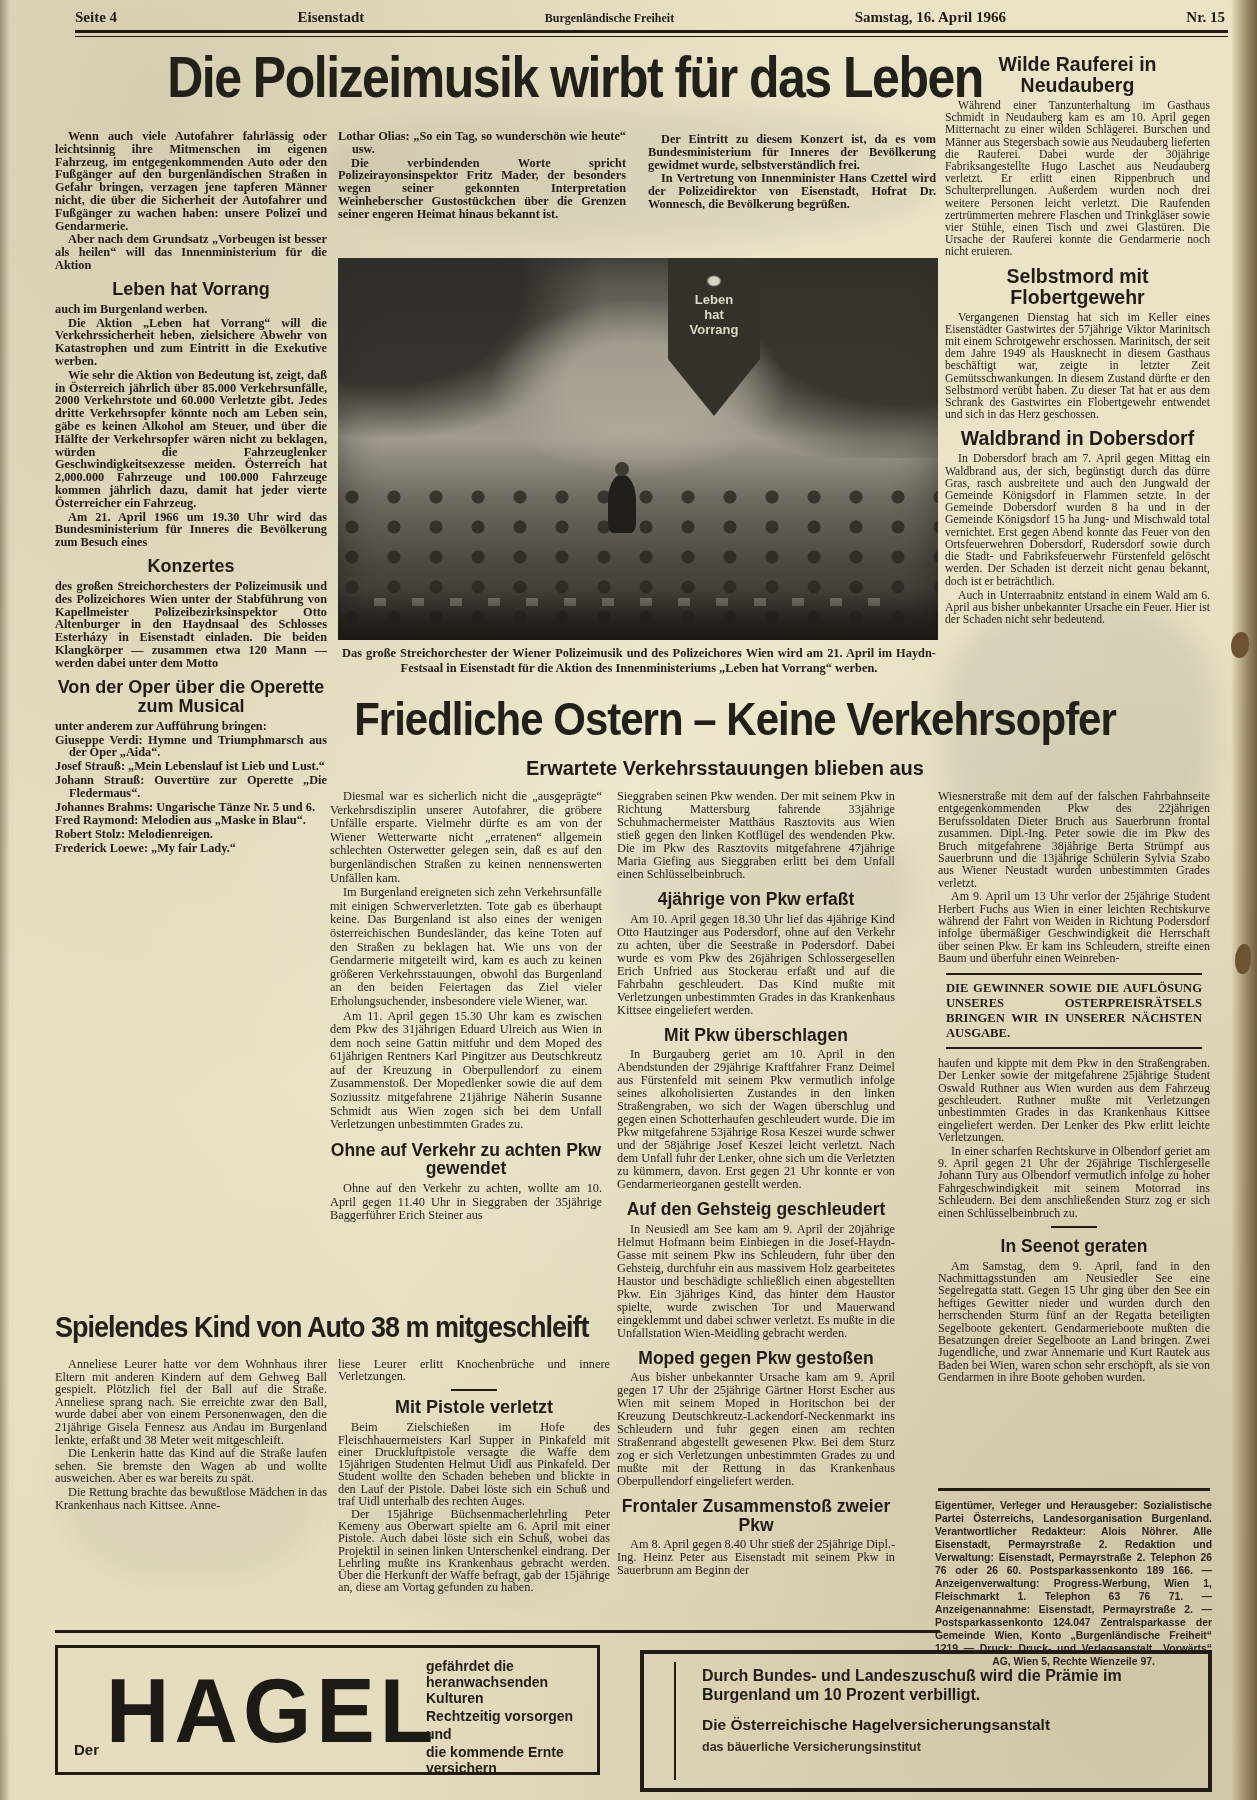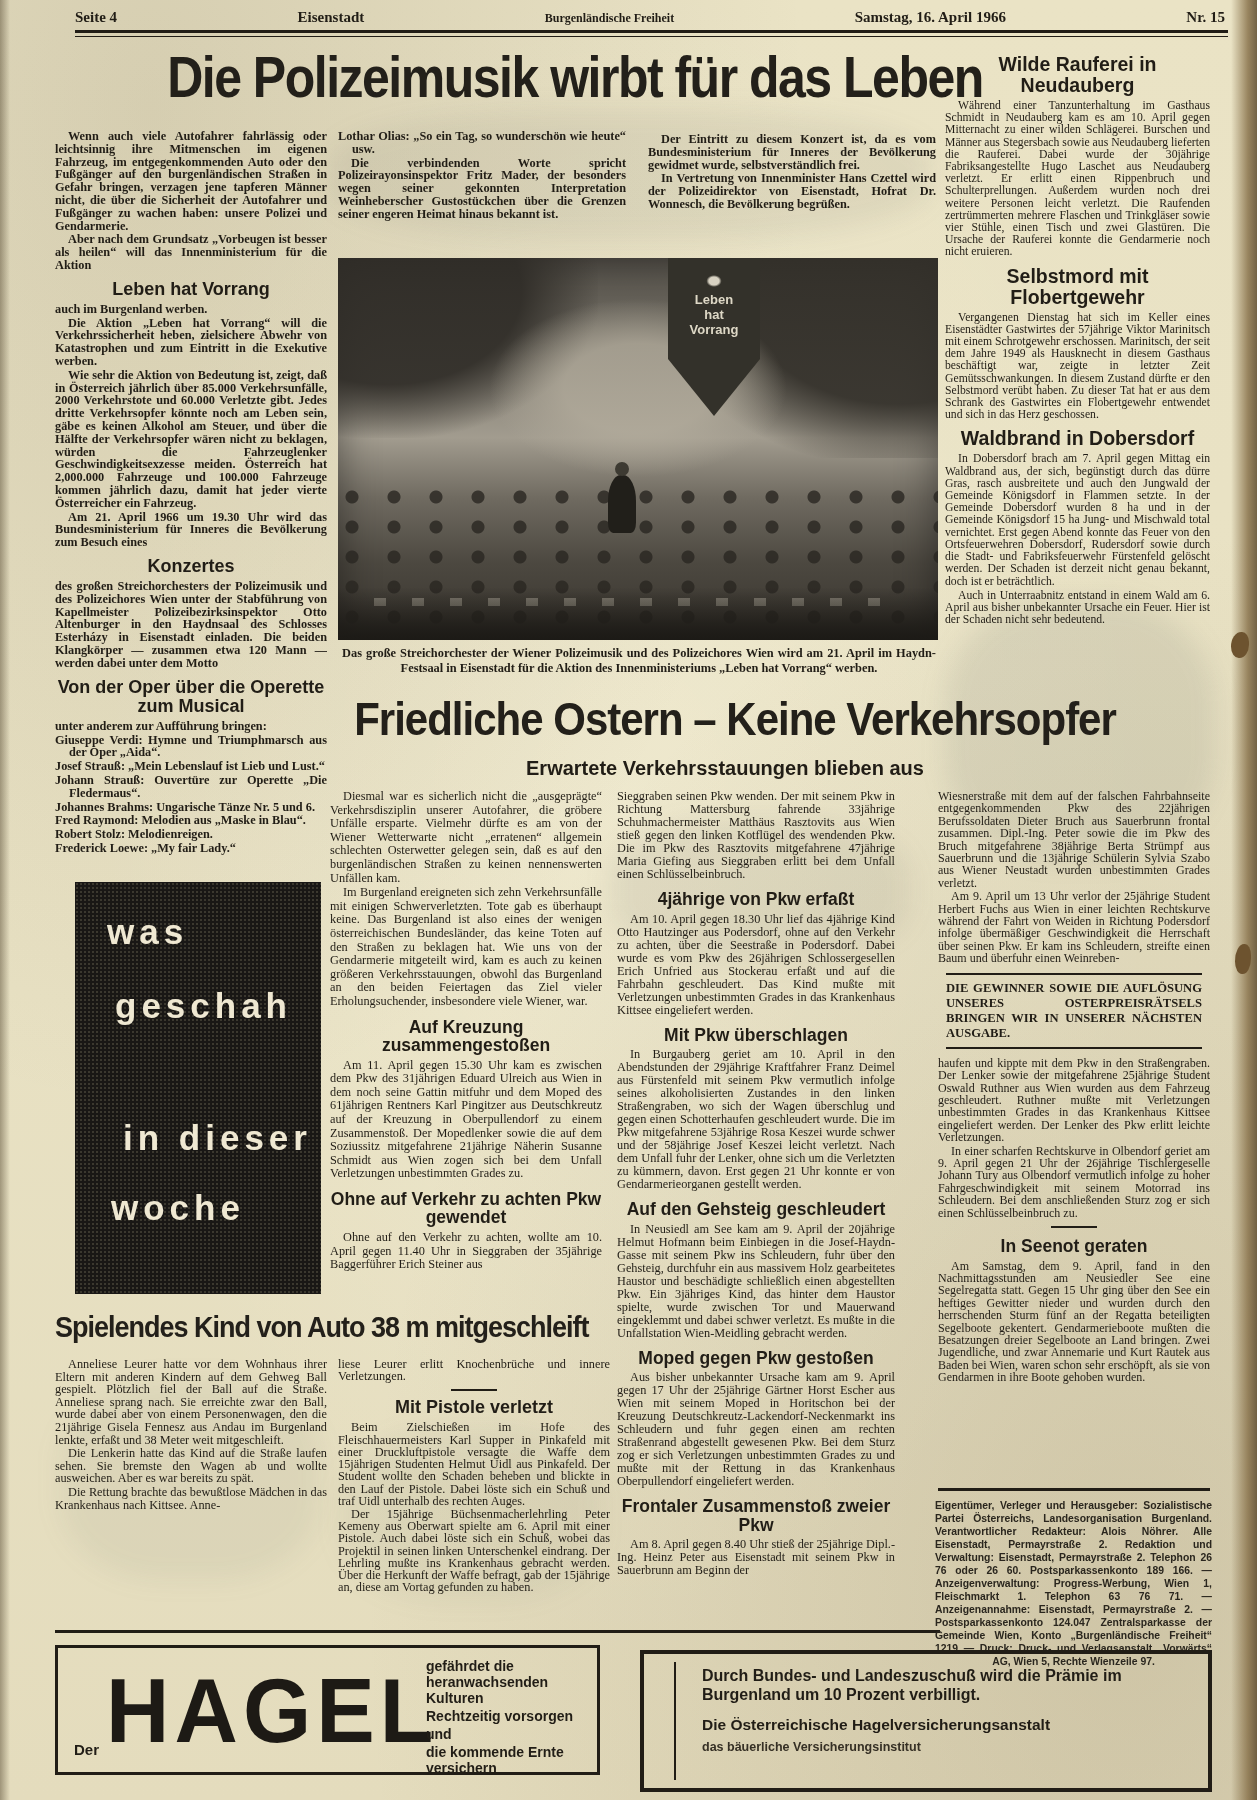--- a/index.html
+++ b/index.html
@@ -209,21 +209,20 @@
     <p class="ind">In Dobersdorf brach am 7. April gegen Mittag ein Waldbrand aus, der sich, begünstigt durch das dürre Gras, rasch ausbreitete und auch den Jungwald der Gemeinde Königsdorf in Flammen setzte. In der Gemeinde Dobersdorf wurden 8 ha und in der Gemeinde Königsdorf 15 ha Jung- und Mischwald total vernichtet. Erst gegen Abend konnte das Feuer von den Ortsfeuerwehren Dobersdorf, Rudersdorf sowie durch die Stadt- und Fabriksfeuerwehr Fürstenfeld gelöscht werden. Der Schaden ist derzeit nicht genau bekannt, doch ist er beträchtlich.</p>
     <p class="ind">Auch in Unterraabnitz entstand in einem Wald am 6. April aus bisher unbekannter Ursache ein Feuer. Hier ist der Schaden nicht sehr bedeutend.</p>
   </aside>
 
   <h1 class="ostern-headline">Friedliche Ostern – Keine Verkehrsopfer</h1>
   <h2 class="ostern-deck">Erwartete Verkehrsstauungen blieben aus</h2>
 
   <section class="col col-a">
     <p class="ind">Diesmal war es sicherlich nicht die „ausgeprägte“ Verkehrsdisziplin unserer Autofahrer, die gröbere Unfälle ersparte. Vielmehr dürfte es am von der Wiener Wetterwarte nicht „erratenen“ allgemein schlechten Osterwetter gelegen sein, daß es auf den burgenländischen Straßen zu keinen nennenswerten Unfällen kam.</p>
     <p class="ind">Im Burgenland ereigneten sich zehn Verkehrsunfälle mit einigen Schwerverletzten. Tote gab es überhaupt keine. Das Burgenland ist also eines der wenigen österreichischen Bundesländer, das keine Toten auf den Straßen zu beklagen hat. Wie uns von der Gendarmerie mitgeteilt wird, kam es auch zu keinen größeren Verkehrsstauungen, obwohl das Burgenland an den beiden Feiertagen das Ziel vieler Erholungsuchender, insbesondere viele Wiener, war.</p>
-    <h3 class="subhead">Auf Kreuzung zusammengestoßen</h3>
     <p class="ind">Am 11. April gegen 15.30 Uhr kam es zwischen dem Pkw des 31jährigen Eduard Ulreich aus Wien in dem noch seine Gattin mitfuhr und dem Moped des 61jährigen Rentners Karl Pingitzer aus Deutschkreutz auf der Kreuzung in Oberpullendorf zu einem Zusammenstoß. Der Mopedlenker sowie die auf dem Soziussitz mitgefahrene 21jährige Näherin Susanne Schmidt aus Wien zogen sich bei dem Unfall Verletzungen unbestimmten Grades zu.</p>
     <h3 class="subhead">Ohne auf Verkehr zu achten Pkw gewendet</h3>
     <p class="ind">Ohne auf den Verkehr zu achten, wollte am 10. April gegen 11.40 Uhr in Sieggraben der 35jährige Baggerführer Erich Steiner aus</p>
   </section>
 
   <section class="col col-b">
     <p class="noind">Sieggraben seinen Pkw wenden. Der mit seinem Pkw in Richtung Mattersburg fahrende 33jährige Schuhmachermeister Matthäus Rasztovits aus Wien stieß gegen den linken Kotflügel des wendenden Pkw. Die im Pkw des Rasztovits mitgefahrene 47jährige Maria Giefing aus Sieggraben erlitt bei dem Unfall einen Schlüsselbeinbruch.</p>
     <h3 class="subhead">4jährige von Pkw erfaßt</h3>
     <p class="ind">Am 10. April gegen 18.30 Uhr lief das 4jährige Kind Otto Hautzinger aus Podersdorf, ohne auf den Verkehr zu achten, über die Seestraße in Podersdorf. Dabei wurde es vom Pkw des 26jährigen Schlossergesellen Erich Unfried aus Stockerau erfaßt und auf die Fahrbahn geschleudert. Das Kind mußte mit Verletzungen unbestimmten Grades in das Krankenhaus Kittsee eingeliefert werden.</p>
     <h3 class="subhead">Mit Pkw überschlagen</h3>
@@ -240,26 +239,20 @@
     <p class="noind">Wiesnerstraße mit dem auf der falschen Fahrbahnseite entgegenkommenden Pkw des 22jährigen Berufssoldaten Dieter Bruch aus Sauerbrunn frontal zusammen. Dipl.-Ing. Peter sowie die im Pkw des Bruch mitgefahrene 38jährige Berta Strümpf aus Sauerbrunn und die 13jährige Schülerin Sylvia Szabo aus Wiener Neustadt wurden unbestimmten Grades verletzt.</p>
     <p class="ind">Am 9. April um 13 Uhr verlor der 25jährige Student Herbert Fuchs aus Wien in einer leichten Rechtskurve während der Fahrt von Weiden in Richtung Podersdorf infolge übermäßiger Geschwindigkeit die Herrschaft über seinen Pkw. Er kam ins Schleudern, streifte einen Baum und überfuhr einen Weinreben-</p>
     <div class="notice">DIE GEWINNER SOWIE DIE AUFLÖSUNG UNSERES OSTERPREISRÄTSELS BRINGEN WIR IN UNSERER NÄCHSTEN AUSGABE.</div>
     <p class="noind">haufen und kippte mit dem Pkw in den Straßengraben. Der Lenker sowie der mitgefahrene 25jährige Student Oswald Ruthner aus Wien wurden aus dem Fahrzeug geschleudert. Ruthner mußte mit Verletzungen unbestimmten Grades in das Krankenhaus Kittsee eingeliefert werden. Der Lenker des Pkw erlitt leichte Verletzungen.</p>
     <p class="ind">In einer scharfen Rechtskurve in Olbendorf geriet am 9. April gegen 21 Uhr der 26jährige Tischlergeselle Johann Tury aus Olbendorf vermutlich infolge zu hoher Fahrgeschwindigkeit mit seinem Motorrad ins Schleudern. Bei dem anschließenden Sturz zog er sich einen Schlüsselbeinbruch zu.</p>
     <div class="shortrule"></div>
     <h3 class="subhead">In Seenot geraten</h3>
     <p class="ind">Am Samstag, dem 9. April, fand in den Nachmittagsstunden am Neusiedler See eine Segelregatta statt. Gegen 15 Uhr ging über den See ein heftiges Gewitter nieder und wurden durch den herrschenden Sturm fünf an der Regatta beteiligten Segelboote gekentert. Gendarmerieboote mußten die Besatzungen dreier Segelboote an Land bringen. Zwei Jugendliche, und zwar Annemarie und Kurt Rautek aus Baden bei Wien, waren schon sehr erschöpft, als sie von Gendarmen in ihre Boote gehoben wurden.</p>
   </section>
 
-  <div class="promo">
-    <div class="pw1">was</div>
-    <div class="pw2">geschah</div>
-    <div class="pw3">in dieser</div>
-    <div class="pw4">woche</div>
-  </div>
 
   <h1 class="kind-headline">Spielendes Kind von Auto 38 m mitgeschleift</h1>
 
   <section class="col col-k1">
     <p class="ind">Anneliese Leurer hatte vor dem Wohnhaus ihrer Eltern mit anderen Kindern auf dem Gehweg Ball gespielt. Plötzlich fiel der Ball auf die Straße. Anneliese sprang nach. Sie erreichte zwar den Ball, wurde dabei aber von einem Personenwagen, den die 21jährige Gisela Fennesz aus Andau im Burgenland lenkte, erfaßt und 38 Meter weit mitgeschleift.</p>
     <p class="ind">Die Lenkerin hatte das Kind auf die Straße laufen sehen. Sie bremste den Wagen ab und wollte ausweichen. Aber es war bereits zu spät.</p>
     <p class="ind">Die Rettung brachte das bewußtlose Mädchen in das Krankenhaus nach Kittsee. Anne-</p>
   </section>
 
   <section class="col col-k2">

